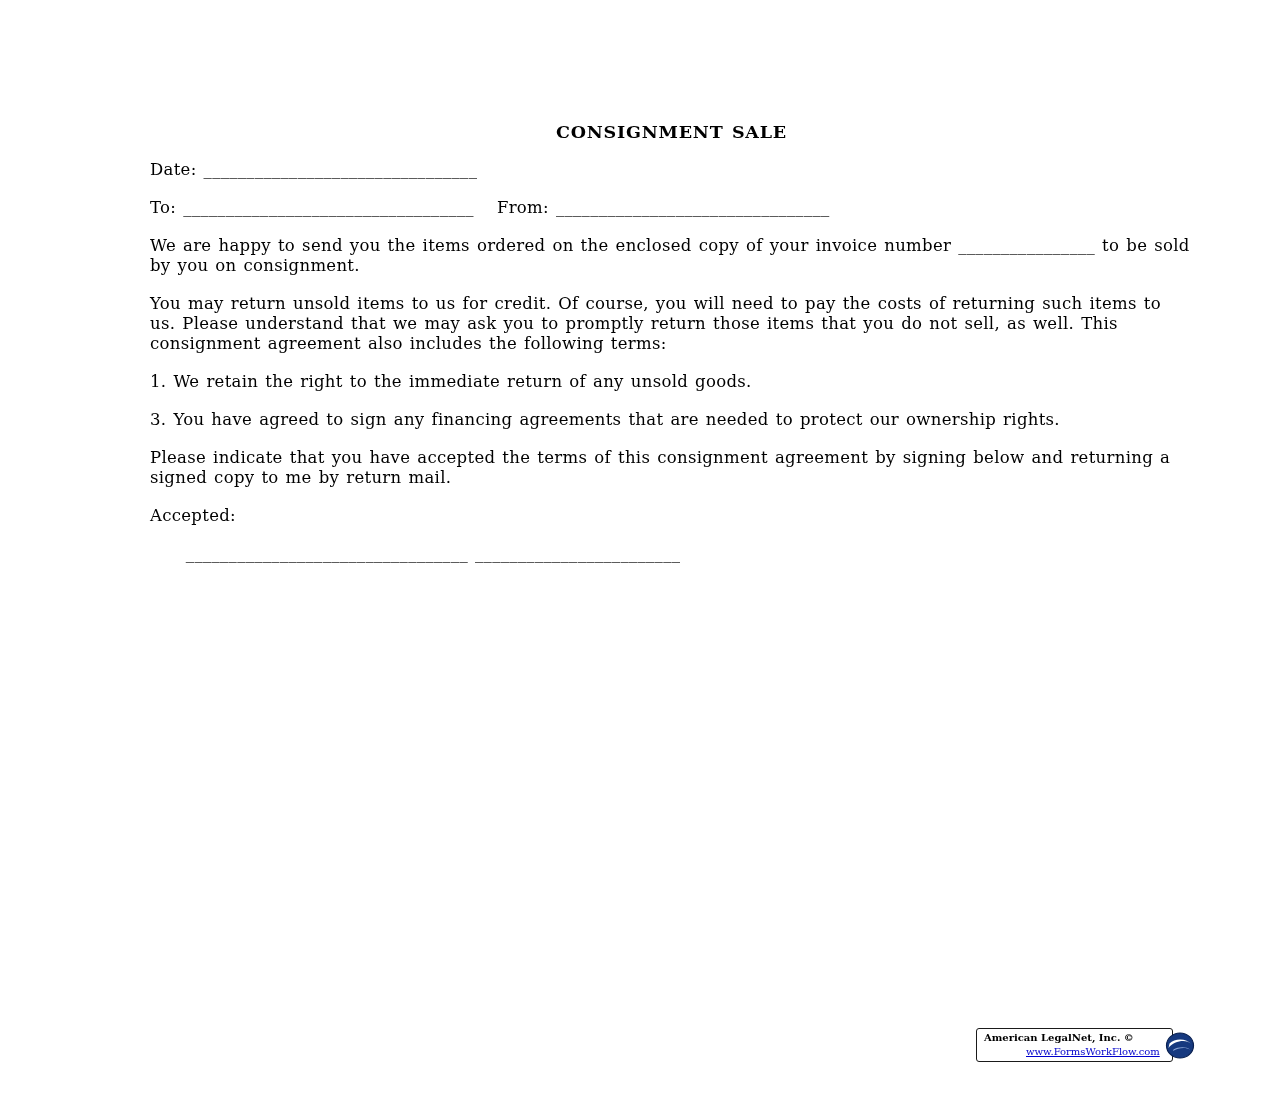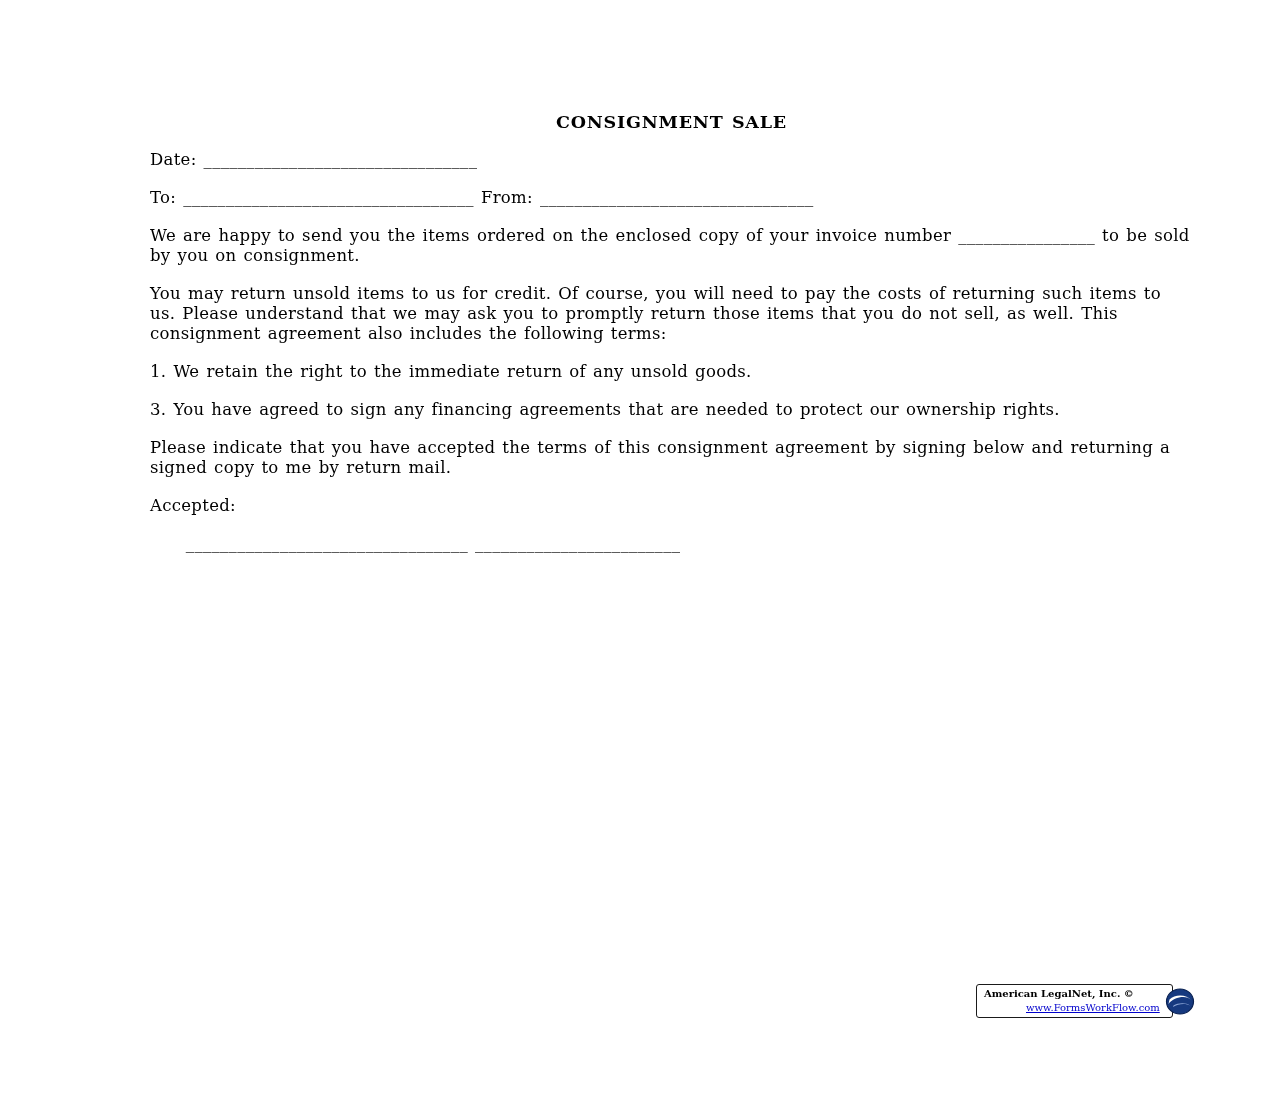--- a/index.html
+++ b/index.html
@@ -9,41 +9,41 @@
     height: 1100px;
     background: #ffffff;
     position: relative;
     overflow: hidden;
     font-family: "DejaVu Serif", "Liberation Serif", serif;
     color: #000000;
   }
   .page {
     position: absolute;
     left: 150px;
-    top: 112px;
+    top: 122px;
     width: 1043px;
     font-size: 16.5px;
     line-height: 20px;
     letter-spacing: 0.3px;
     word-spacing: 1.5px;
   }
   .title {
     text-align: center;
     font-weight: bold;
     font-size: 17.5px;
     letter-spacing: 0.8px;
     margin: 0 0 18px 0;
   }
   .para { margin: 0 0 18px 0; }
-  .from-label { }
+  .from-label { margin-left: 16px; }
   .sig-col { display: inline-block; width: 318px; text-align: right; }
   .badge {
     position: absolute;
     left: 976px;
-    top: 984px;
+    top: 1028px;
     width: 197px;
     height: 34px;
     border: 1px solid #1a1a1a;
     border-radius: 3px;
     background: #ffffff;
     display: flex;
     align-items: center;
     padding: 2px 3px 2px 7px;
     gap: 5px;
   }

